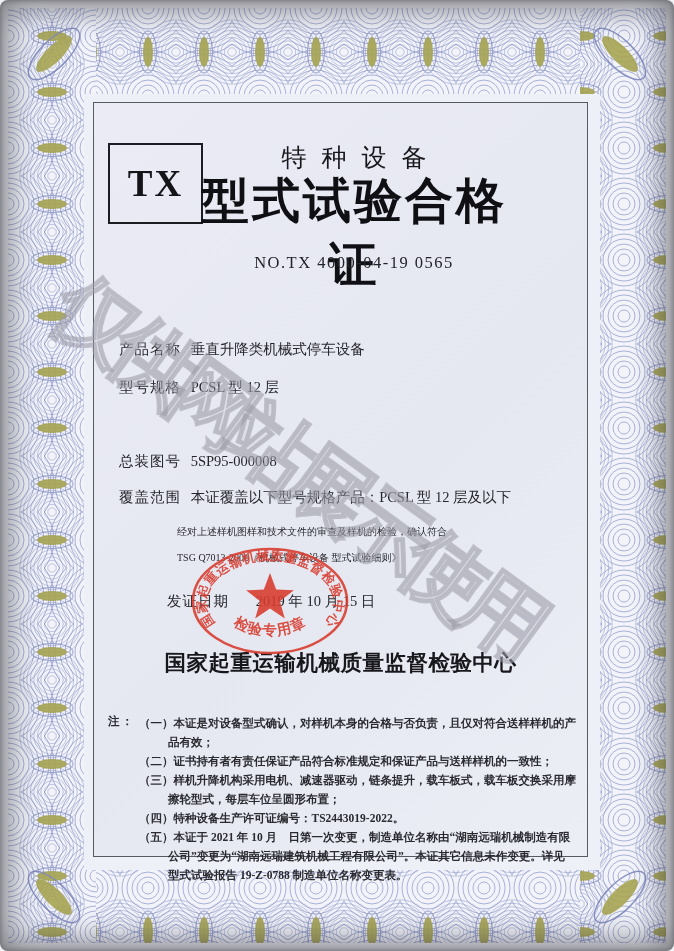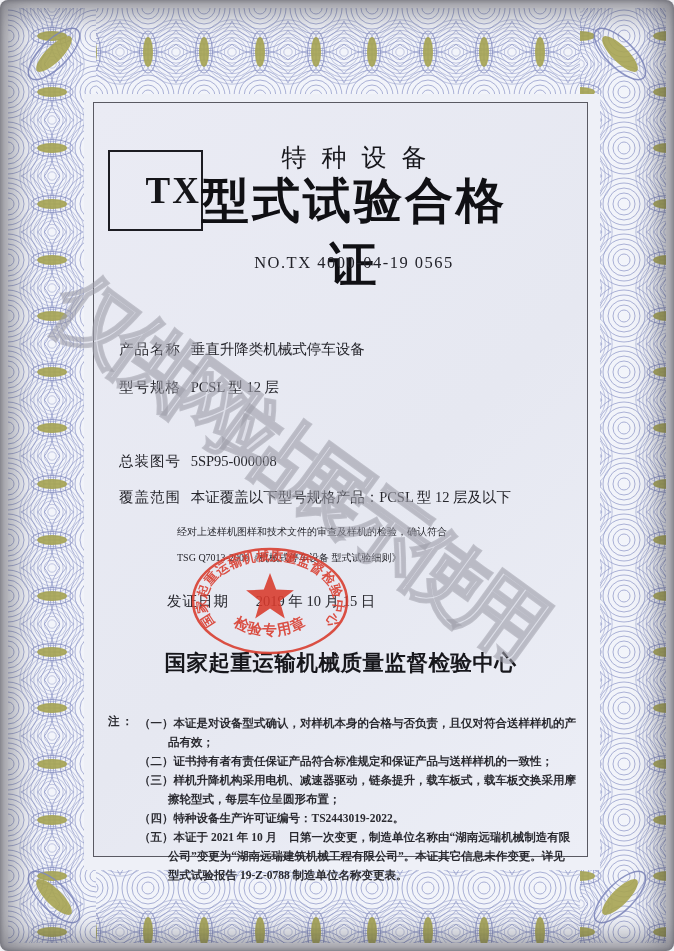--- a/index.html
+++ b/index.html
@@ -20,22 +20,22 @@
     border:1px solid #595962;
   }
   .watermark{
     position:absolute;left:96px;top:250px;z-index:3;pointer-events:none;
     transform:rotate(36deg);transform-origin:0 0;
     font-size:84px;font-weight:bold;letter-spacing:-12px;white-space:nowrap;
     color:rgba(150,150,162,.12);-webkit-text-stroke:2.2px rgba(156,156,168,.55);
   }
   
   .tx-badge{
-    position:absolute;left:14px;top:47px;width:91px;height:77px;
-    border:2px solid #1c1c22;display:flex;align-items:center;justify-content:flex-end;
+    position:absolute;left:14px;top:40px;width:91px;height:77px;
+    border:2px solid #1c1c22;display:flex;align-items:center;justify-content:center;
     font-size:37px;font-weight:bold;letter-spacing:2px;color:#151519;
   }
   .title-small{
     position:absolute;left:115px;top:38px;width:290px;text-align:center;
     font-size:25px;color:#17171c;letter-spacing:15px;padding-left:15px;box-sizing:border-box;
   }
   .title-large{
     position:absolute;left:95px;top:66px;width:330px;text-align:center;
     font-size:48px;font-weight:bold;color:#101014;letter-spacing:3px;
   }

